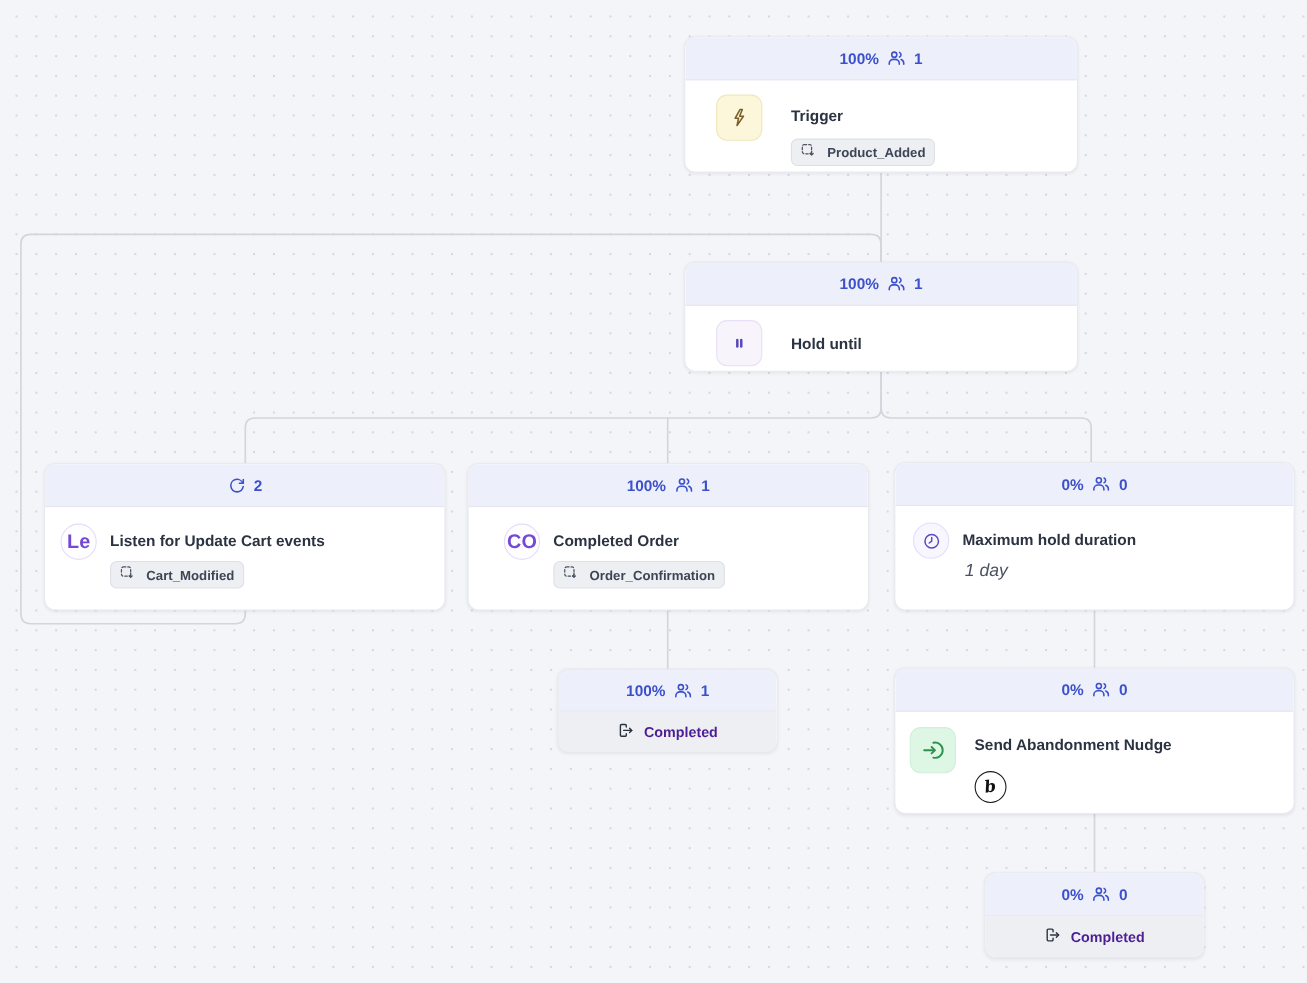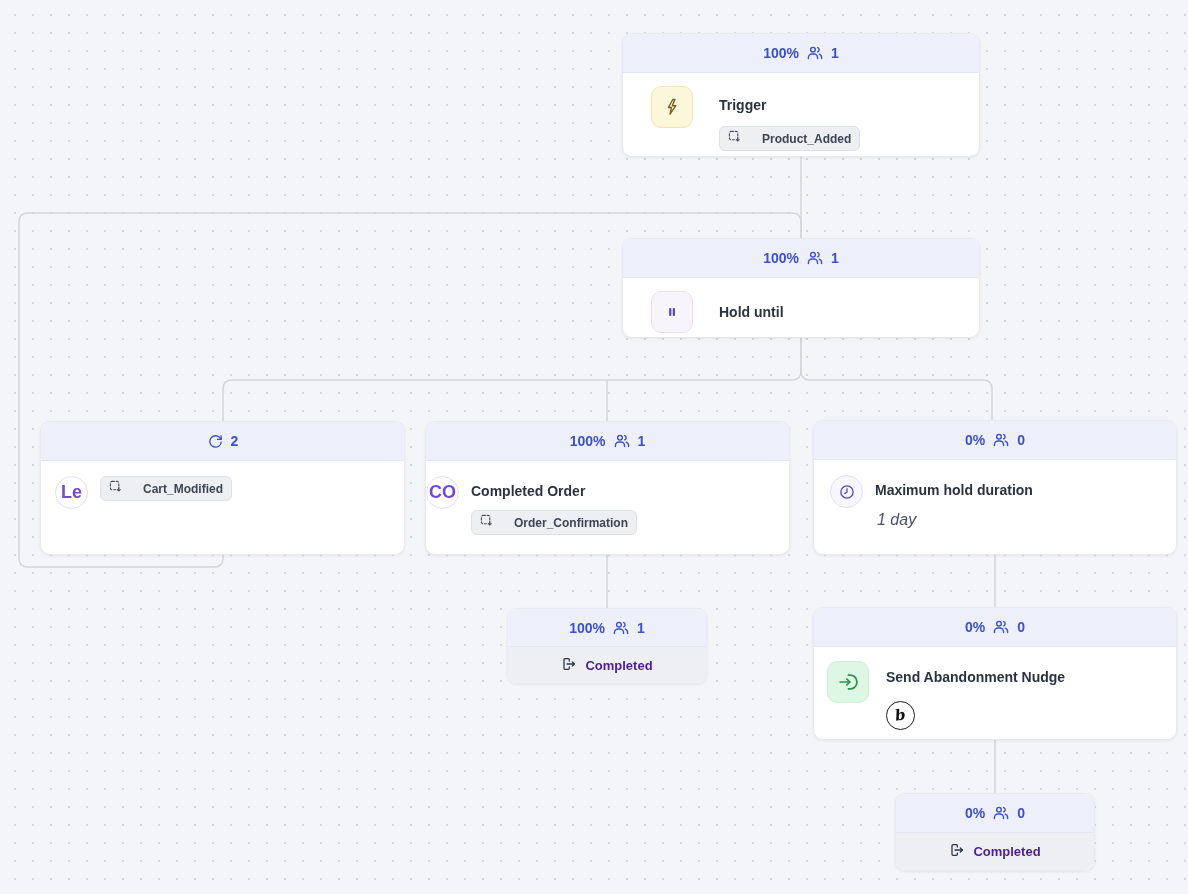--- a/index.html
+++ b/index.html
@@ -33,21 +33,21 @@
   .icon-send{background:#def6e4;border:1px solid #d2efdb;}
   .avatar{
     width:31px;height:31px;border-radius:50%;flex:none;margin-top:2px;
     border:1.5px solid #e5ddf8;background:#fefdff;color:#7449d6;
     font-size:18px;font-weight:700;display:flex;align-items:center;justify-content:center;
   }
   .col{display:flex;flex-direction:column;align-items:flex-start;}
   .title{font-size:14px;font-weight:600;color:#2b3342;display:flex;align-items:center;}
   .mh40{min-height:38px;} .mh32{min-height:34px;} .mh30{min-height:32px;}
   .badge{
-    display:inline-flex;align-items:center;gap:20px;margin-top:2px;
+    display:inline-flex;align-items:center;gap:10px;margin-top:2px;
     background:#edeff3;border:1px solid #dde0e7;border-radius:6px;
     padding:3px 8px;font-size:12px;font-weight:600;color:#3d4656;
   }
   .subtle{font-size:16px;font-weight:400;color:#4a5262;margin-top:4px;padding-left:2px;font-style:italic;}
   .logo-circle{
     width:27px;height:27px;border-radius:50%;border:1.6px solid #1c1c1c;background:#fff;
     display:flex;align-items:center;justify-content:center;margin-top:8px;
     font-family:"DejaVu Serif",serif;font-style:italic;font-weight:700;font-size:15px;color:#111;
   }
   .logo-circle span{transform:rotate(-8deg);display:block;line-height:1;}
@@ -138,20 +138,21 @@
         <svg width="17" height="17" viewBox="0 0 24 24" fill="none" stroke="currentColor" stroke-width="2" stroke-linecap="round" stroke-linejoin="round">
             <path d="M19.93 13.04a8 8 0 1 1-9.92-8.79c3.9-1 7.94 1.01 9.43 4.75"></path>
             <path d="M20 4v5h-5"></path>
           </svg>
       </span>
       <span>2</span>
     </div>
     <div class="node-body gap-sm" style="padding-left:14px;">
       <div class="avatar">Le</div>
       <div class="col">
+        <div class="title mh32">Listen for Update Cart events</div>
         <div class="badge">
           <span>
             <svg width="14" height="14" viewBox="0 0 16 16" fill="none" stroke="#4a5364" stroke-width="1.3" stroke-linecap="round">
                 <rect x="1.6" y="1.6" width="9.6" height="9.6" rx="2" stroke-dasharray="2.5 2.1"></rect>
                 <path d="M11.2 8.4v4.1m0 0-1.6-1.6m1.6 1.6 1.6-1.6"></path>
               </svg>
           </span>
           <span>Cart_Modified</span>
         </div>
       </div>
@@ -164,21 +165,21 @@
       <span>
         <svg width="18" height="18" viewBox="0 0 24 24" fill="none" stroke="currentColor" stroke-width="1.9" stroke-linecap="round" stroke-linejoin="round">
             <circle cx="9.3" cy="7.6" r="3.1"></circle>
             <path d="M3.2 19.3v-1a5 5 0 0 1 5-5h2.2a5 5 0 0 1 5 5v1"></path>
             <path d="M15.6 4.8a3.1 3.1 0 0 1 0 5.7"></path>
             <path d="M17.6 13.5a5 5 0 0 1 3.2 4.7v1.1"></path>
           </svg>
       </span>
       <span>1</span>
     </div>
-    <div class="node-body gap-sm" style="padding-left:0;">
+    <div class="node-body gap-sm" style="padding-left:32px;">
       <div class="avatar">CO</div>
       <div class="col">
         <div class="title mh32">Completed Order</div>
         <div class="badge">
           <span>
             <svg width="14" height="14" viewBox="0 0 16 16" fill="none" stroke="#4a5364" stroke-width="1.3" stroke-linecap="round">
                 <rect x="1.6" y="1.6" width="9.6" height="9.6" rx="2" stroke-dasharray="2.5 2.1"></rect>
                 <path d="M11.2 8.4v4.1m0 0-1.6-1.6m1.6 1.6 1.6-1.6"></path>
               </svg>
           </span>

